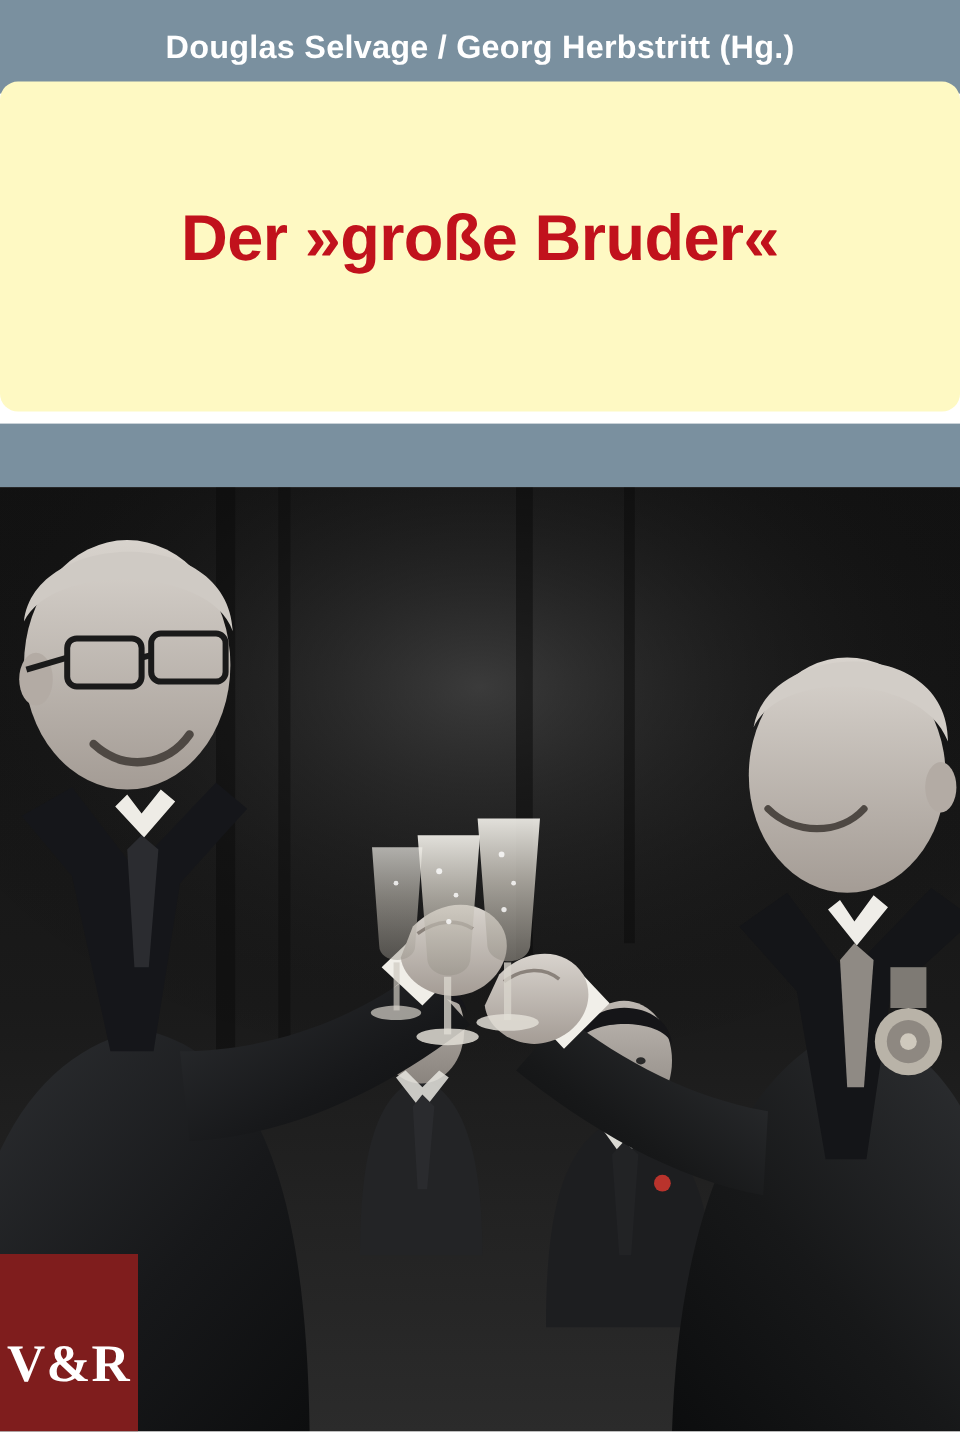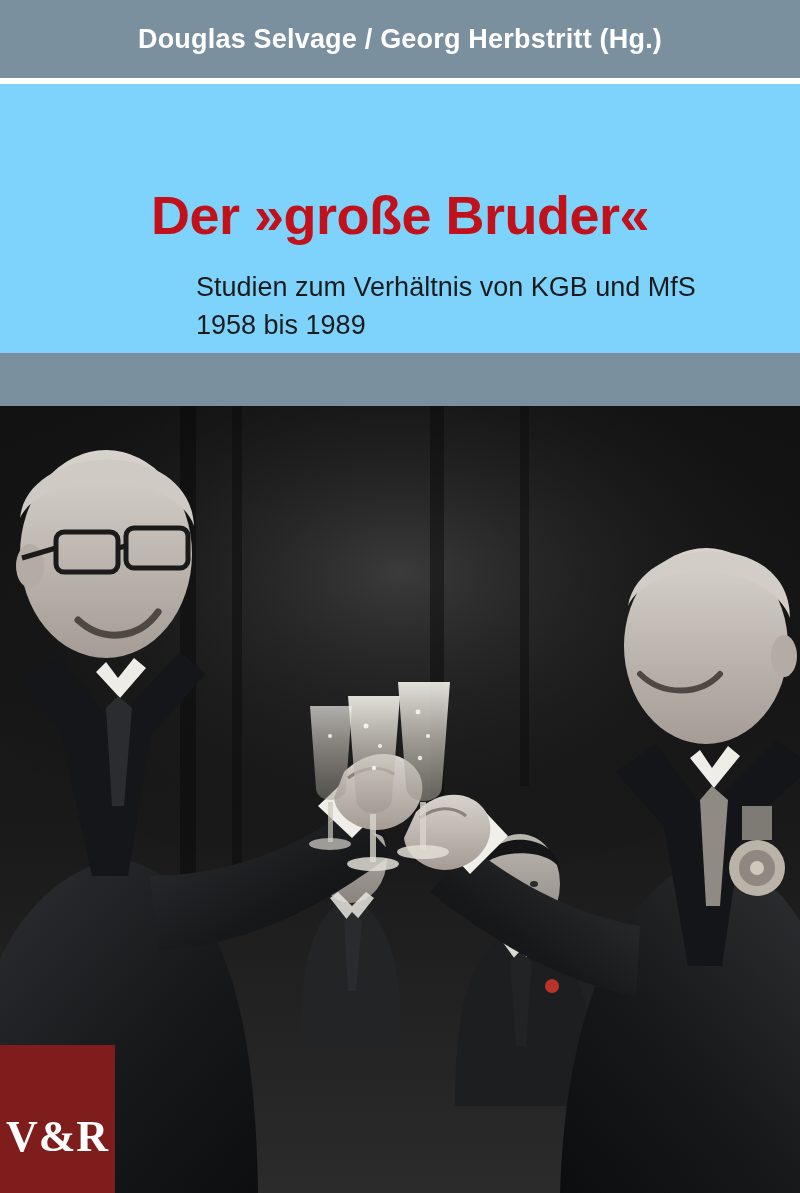--- a/index.html
+++ b/index.html
@@ -33,24 +33,25 @@
     color: #ffffff;
     font-size: 27px;
     font-weight: bold;
     letter-spacing: 0.2px;
     white-space: nowrap;
   }
   
   .title-area {
     position: absolute;
     left: 0;
-    top: 84px;
+    top: 68px;
     width: 800px;
     height: 275px;
-    background: #7dd3fc;
+    background: #fef9c3;
+    border-radius: 15px;
   }
   .main-title {
     position: absolute;
     left: 0;
     top: 100px;
     width: 800px;
     text-align: center;
     color: #c1121c;
     font-size: 54px;
     font-weight: bold;
@@ -121,24 +122,20 @@
 <body>
 
 <div class="cover">
 
   <div class="editor-band">
     <div class="editors">Douglas Selvage / Georg Herbstritt (Hg.)</div>
   </div>
 
   <div class="title-area">
     <div class="main-title">Der »große Bruder«</div>
-    <div class="subtitle">
-      <span>Studien zum Verhältnis von KGB und MfS</span>
-      <span class="line2">1958 bis 1989</span>
-    </div>
   </div>
 
   <div class="spacer-band"></div>
 
   <div class="photo" title="">
     <svg viewBox="0 0 800 787" preserveAspectRatio="xMidYMid slice" aria-hidden="true">
       <defs>
         <linearGradient id="bgGrad" x1="0" y1="0" x2="0" y2="1">
           <stop offset="0%" stop-color="#121212"></stop>
           <stop offset="55%" stop-color="#1a1a1a"></stop>

